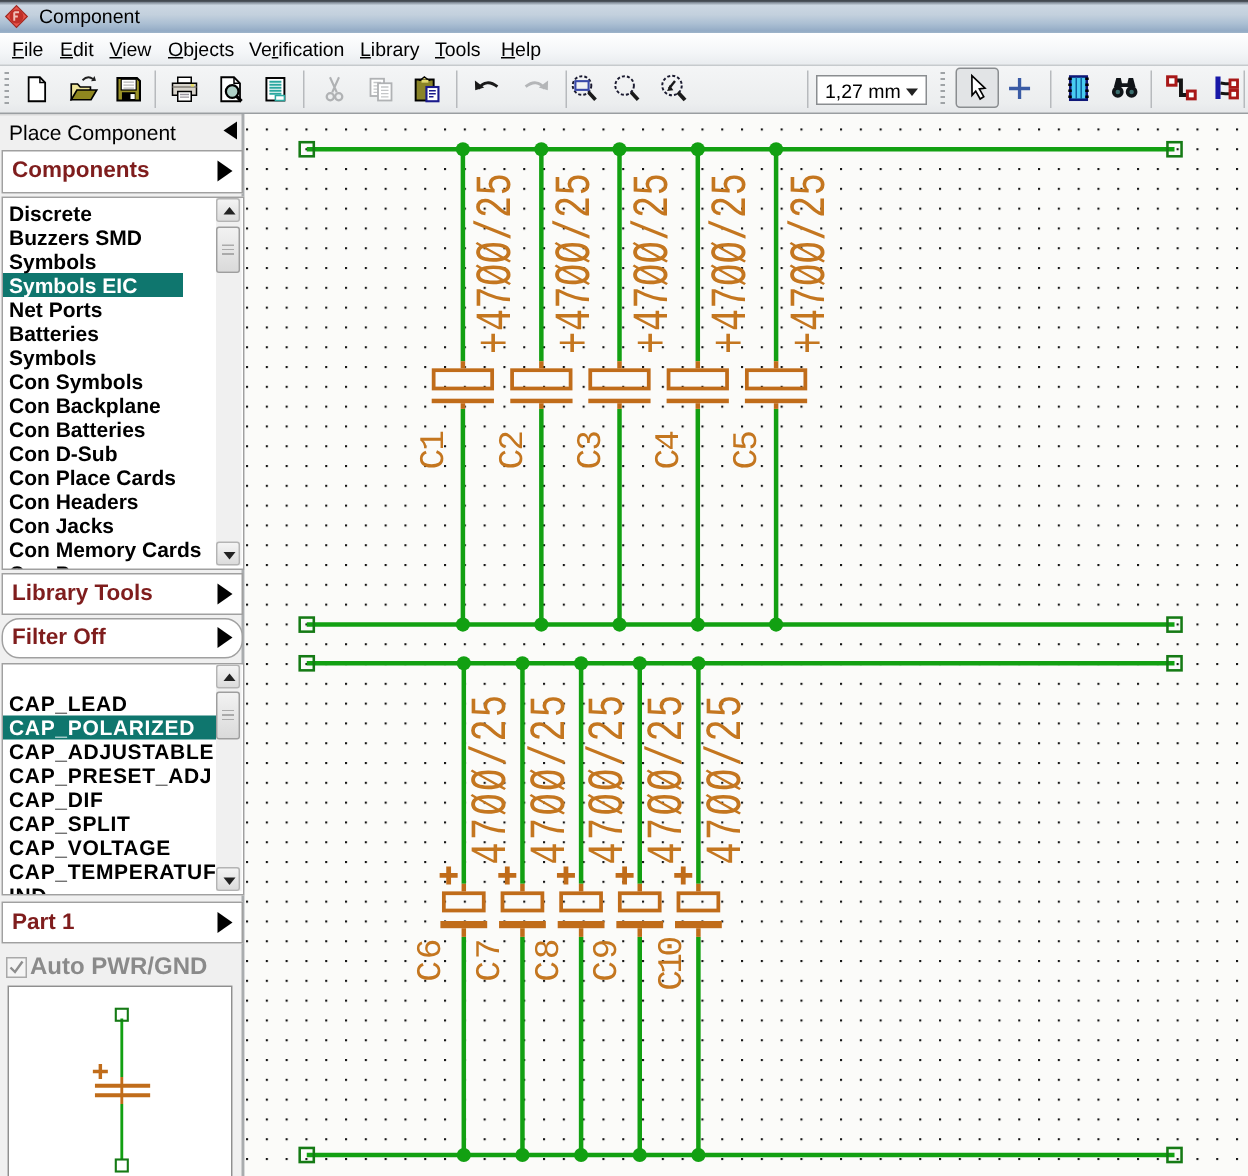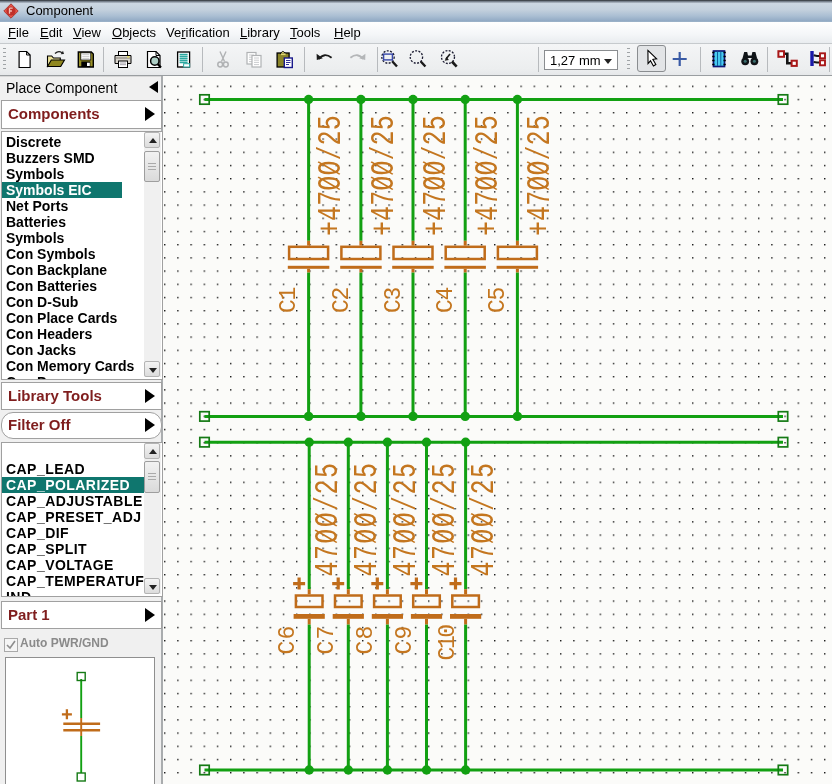--- a/index.html
+++ b/index.html
@@ -274,21 +274,21 @@
 
   <div class="abs band" style="top:601px;height:26px;">
     <span class="bandtext" style="top:4px">Part 1</span>
     <div class="tri-r" style="top:6px"></div>
   </div>
 
   <div class="abs" style="left:4px;top:638px;width:12px;height:12px;background:#f5f5f5;border:1px solid #a9a9a9;"></div>
   <svg class="abs" style="left:4px;top:638px" width="14" height="14">
     <path d="M3 7 L6 10 L11 3" stroke="#8e8e8e" stroke-width="1.6" fill="none"></path>
   </svg>
-  <div class="abs" style="left:20px;top:636px;font-size:12px;font-weight:bold;color:#8a8a8a;">Auto PWR/GND</div>
+  <div class="abs" style="left:20px;top:636px;font-size:16px;font-weight:bold;color:#8a8a8a;">Auto PWR/GND</div>
 
   <div class="abs" style="left:5px;top:657px;width:150px;height:130px;background:#fff;border:1px solid #8f8f8f;box-sizing:border-box;"></div>
   <svg class="abs" style="left:5px;top:657px" width="150" height="127" id="previewsvg">
     <g stroke-linecap="butt">
       <line x1="76.2" y1="22" x2="76.2" y2="61" stroke="#12a012" stroke-width="1.9"></line>
       <line x1="76.2" y1="61" x2="76.2" y2="66" stroke="#c06c1a" stroke-width="1.9"></line>
       <rect x="72.2" y="15.5" width="8" height="8" fill="none" stroke="#157a15" stroke-width="1.4"></rect>
       <line x1="58.3" y1="66.8" x2="95.1" y2="66.8" stroke="#c06c1a" stroke-width="2.6"></line>
       <line x1="58.3" y1="73.2" x2="95.1" y2="73.2" stroke="#c06c1a" stroke-width="2.6"></line>
       <line x1="76.2" y1="66.8" x2="76.2" y2="79" stroke="#c06c1a" stroke-width="1.9"></line>

